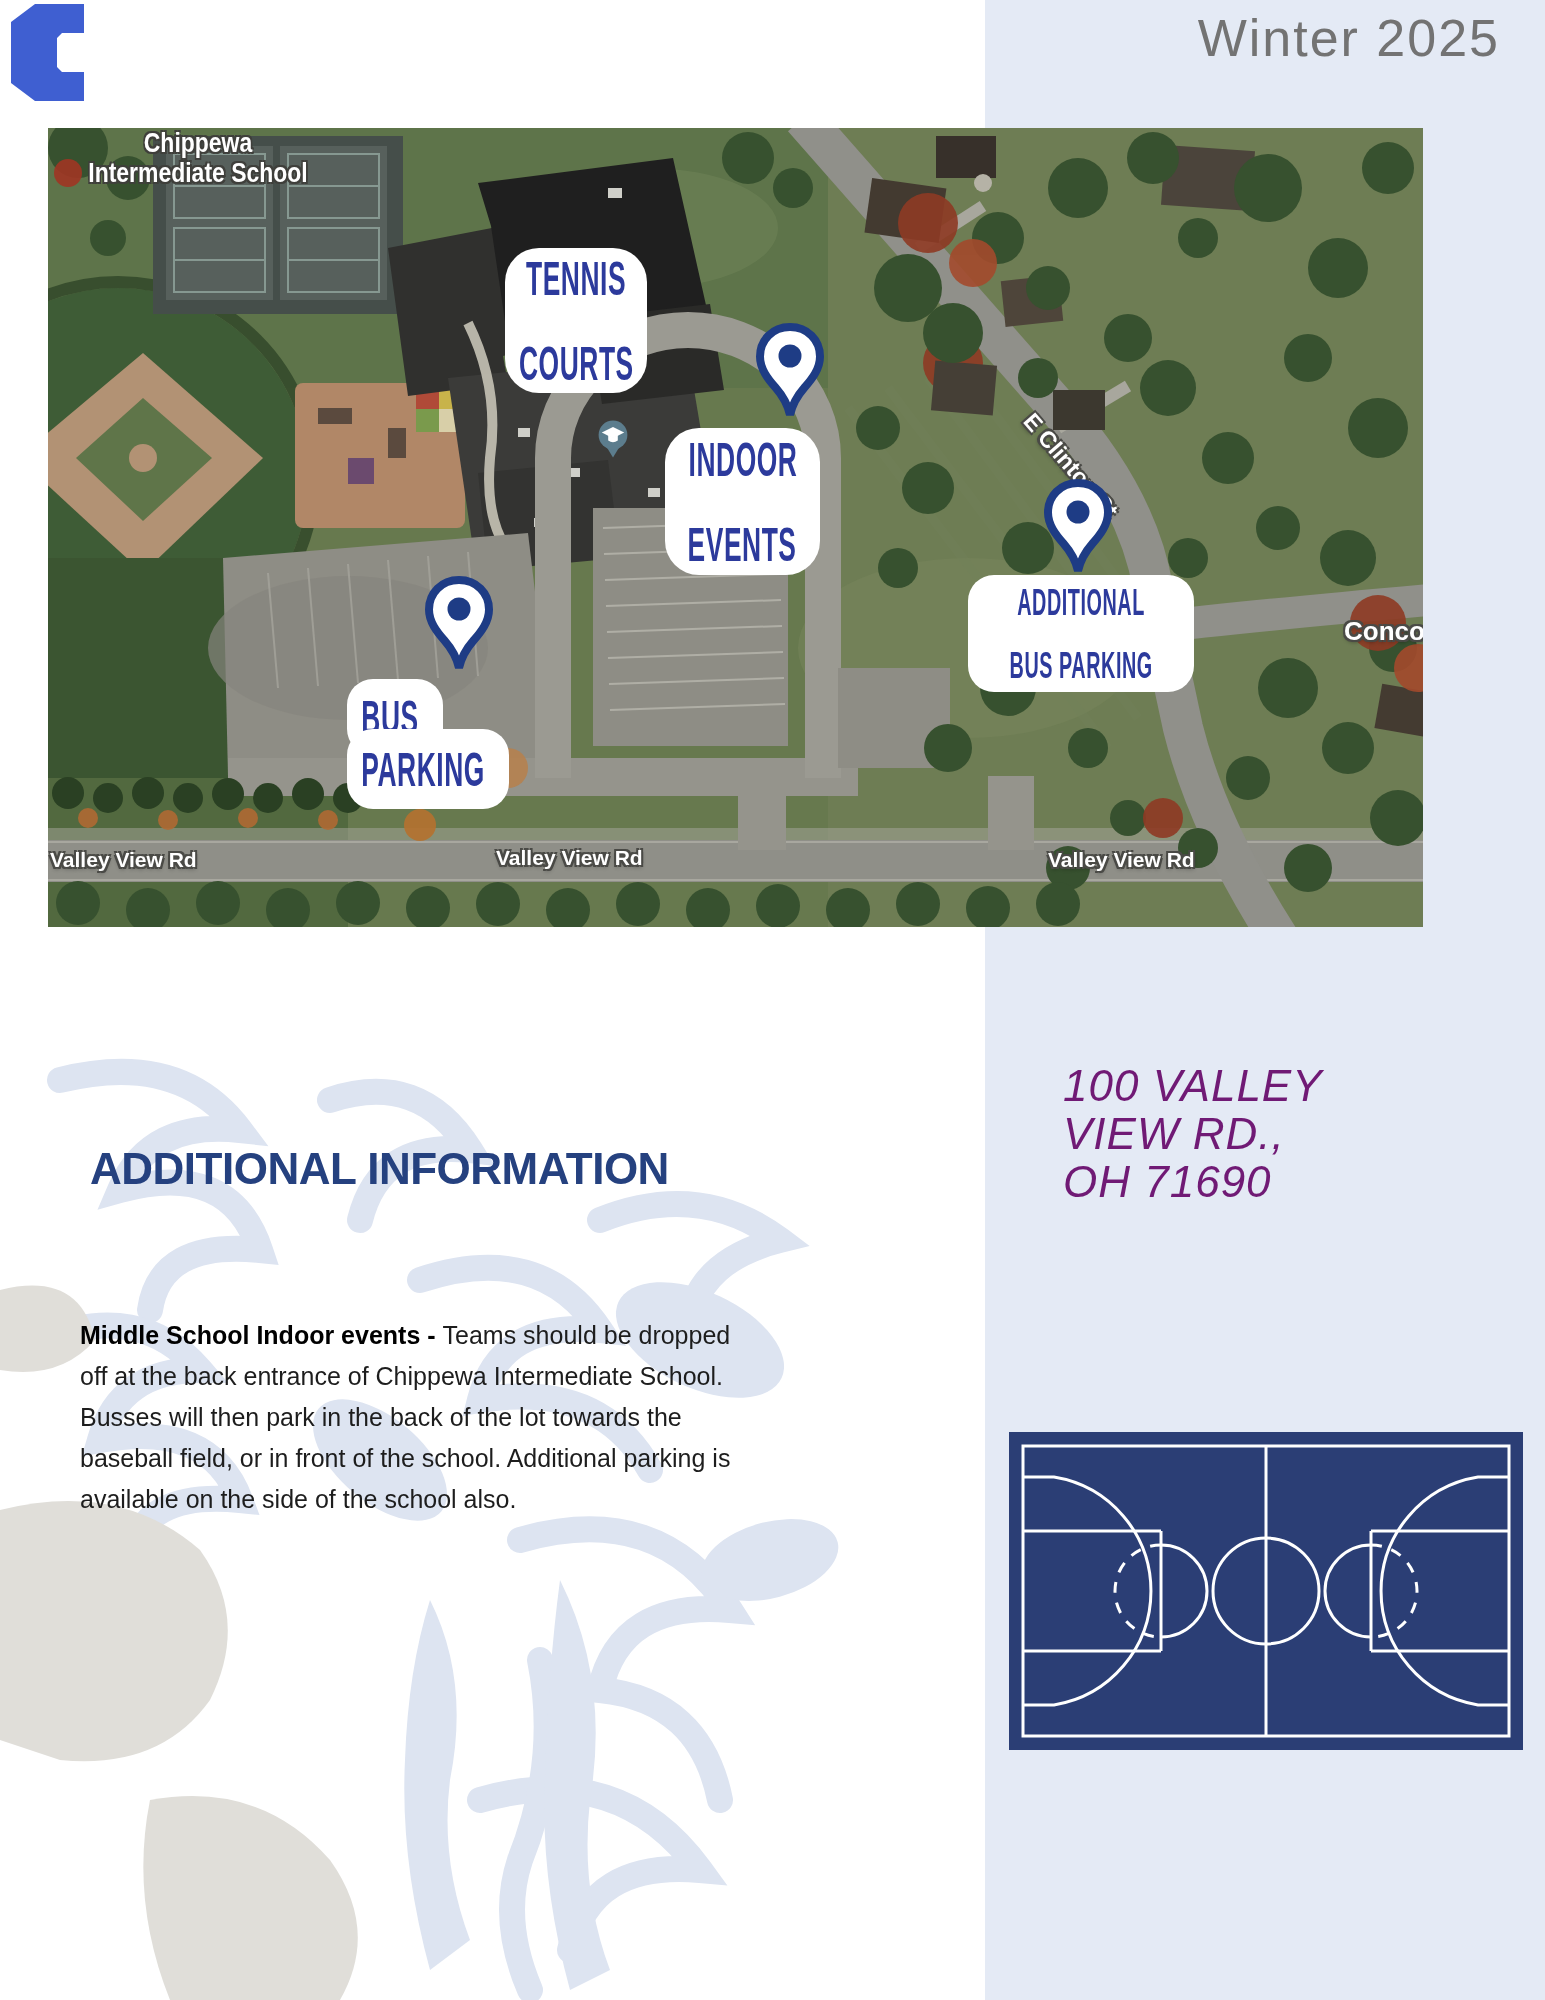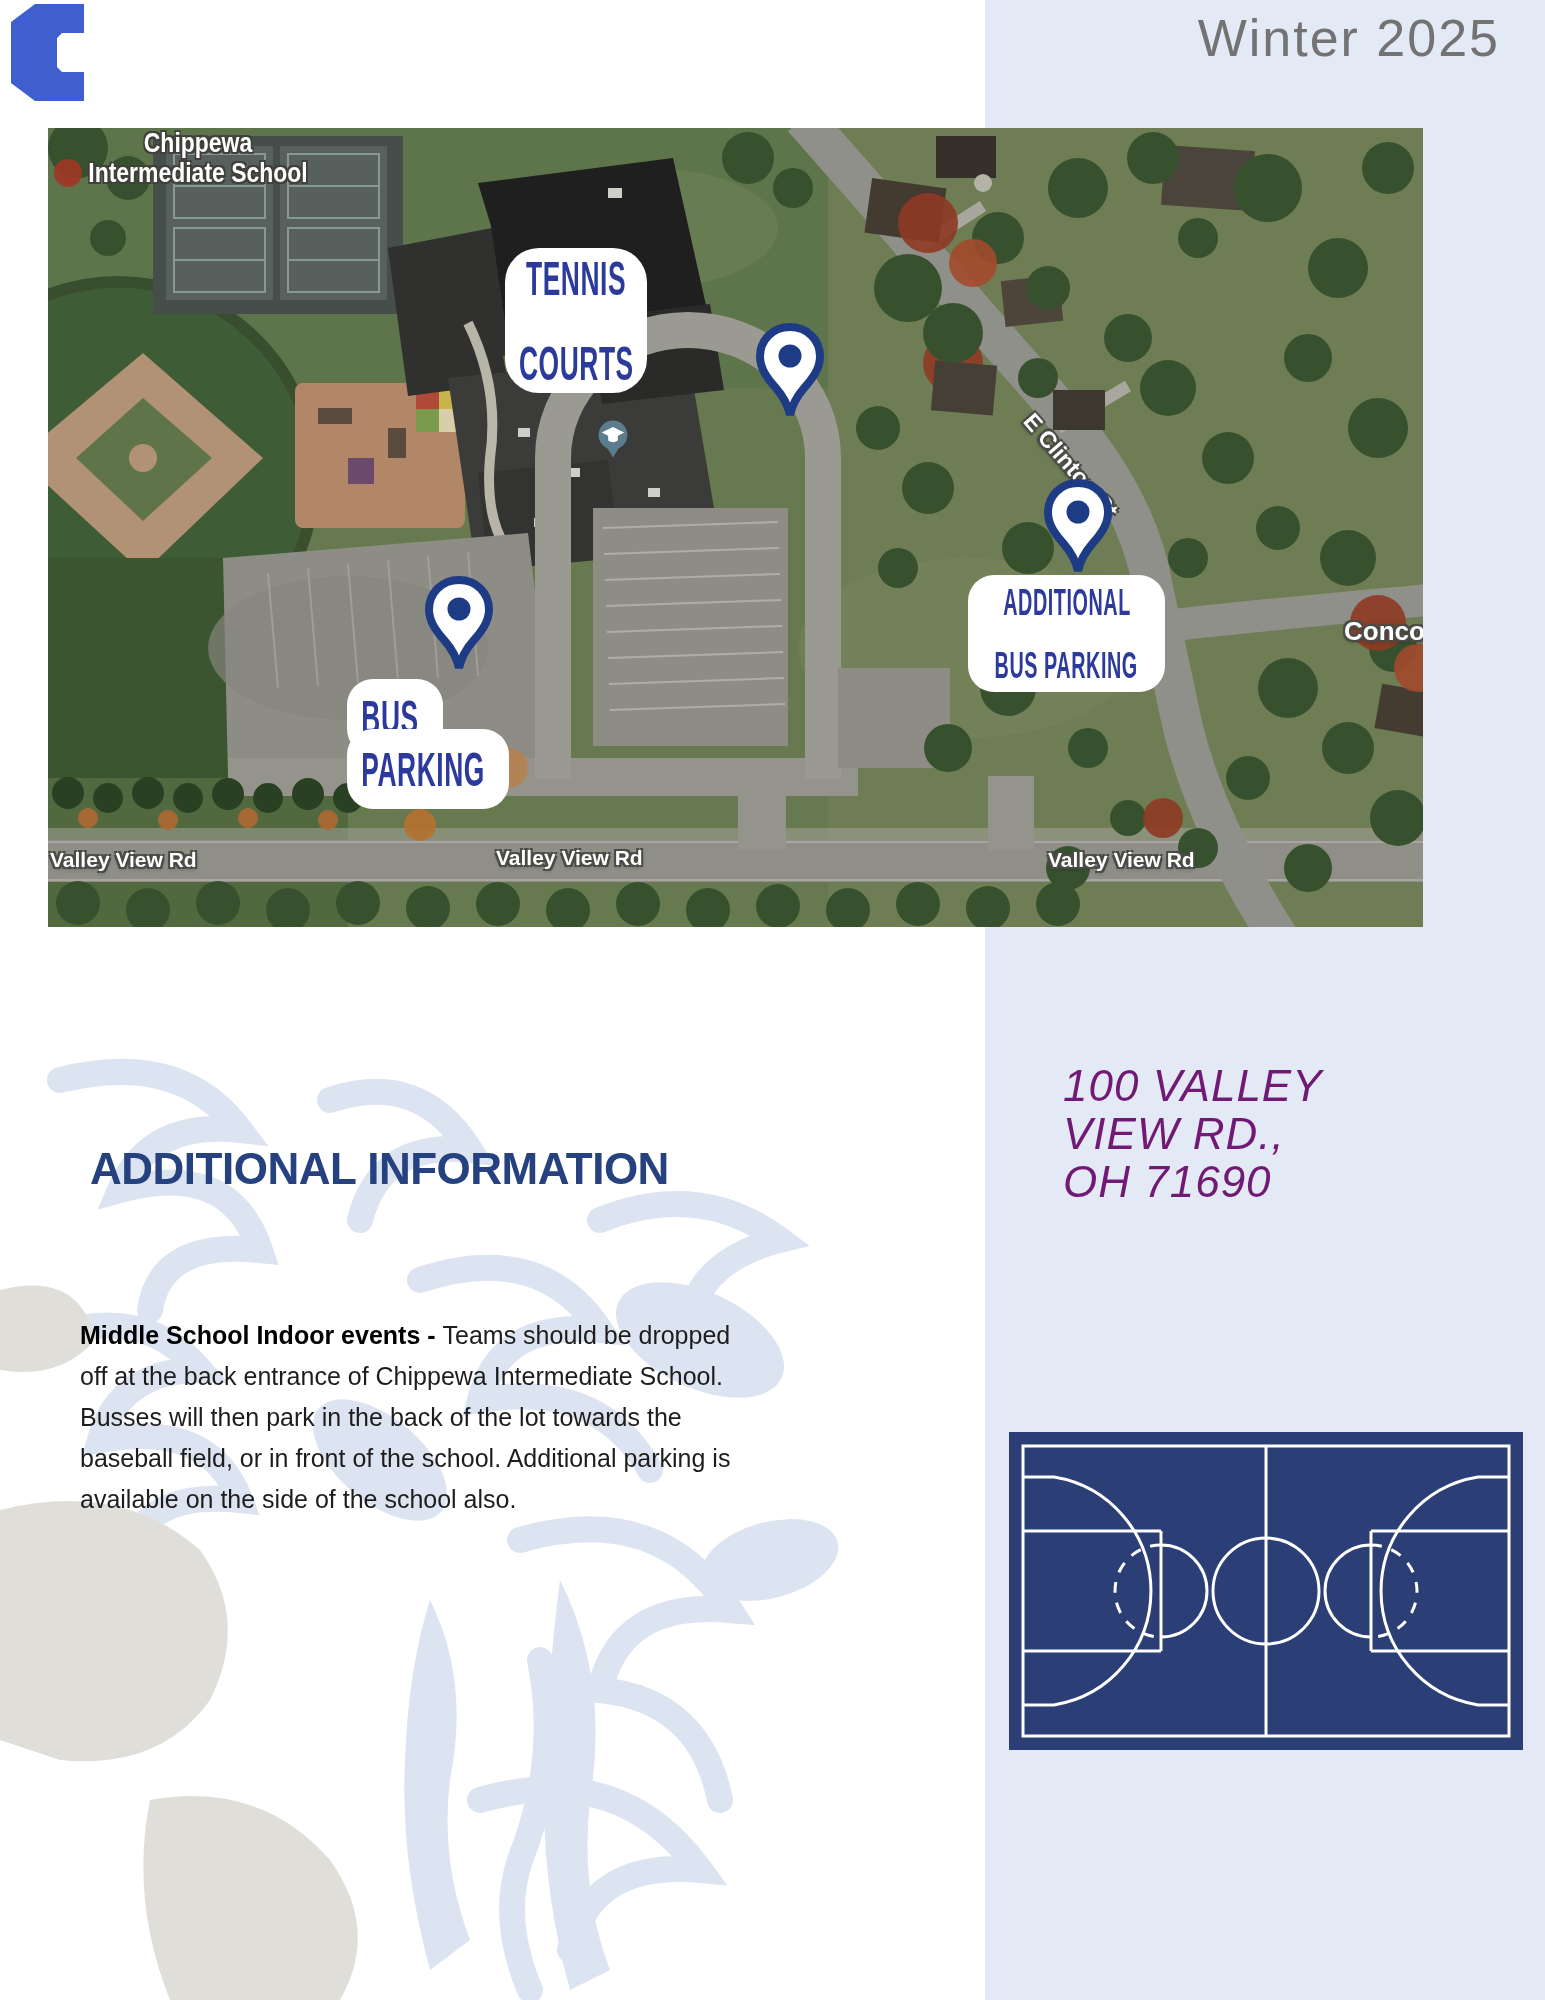--- a/index.html
+++ b/index.html
@@ -25,21 +25,21 @@
   #school-label{left:289px;top:289px;width:300px;text-align:center;color:#fff;font-weight:700;
     font-size:28px;line-height:30px;transform:scaleX(.82);transform-origin:center;
     text-shadow:-2px -2px 0 #3f3f3b,2px -2px 0 #3f3f3b,-2px 2px 0 #3f3f3b,2px 2px 0 #3f3f3b;}
 
   .mlabel{position:absolute;background:#fff;color:#2c3a9c;font-weight:800;
     display:flex;flex-direction:column;align-items:center;justify-content:center;gap:16px;}
   .mlabel span{display:block;white-space:nowrap;transform:scaleX(.55);transform-origin:center;
     font-size:48px;line-height:69px;letter-spacing:1px;}
   #lbl-tennis{left:457px;top:120px;width:142px;height:145px;border-radius:34px;}
   #lbl-indoor{left:617px;top:300px;width:155px;height:147px;border-radius:34px;}
-  #lbl-additional{left:920px;top:447px;width:197px;height:117px;border-radius:26px;justify-content:center;}
+  #lbl-additional{left:920px;top:447px;width:226px;height:117px;border-radius:26px;justify-content:center;}
   #lbl-additional span{font-size:36px;line-height:47px;}
   #lbl-bus{left:299px;top:535px;width:210px;height:150px;background:none;display:block;}
   #lbl-bus .bx{position:absolute;background:#fff;border-radius:26px;display:flex;align-items:center;}
   #lbl-bus .bx span{transform-origin:left center;padding-left:26px;}
   #bus-line1{left:0;top:16px;width:96px;height:76px;}
   #bus-line2{left:0;top:66px;width:162px;height:80px;}
 
   .pin{position:absolute;width:70px;height:100px;}
 
   
@@ -335,20 +335,24 @@
     <svg width="70" height="100" viewBox="0 0 70 100">
       <path d="M35 5 C17.5 5 5 18 5 34.5 C5 47 13 57 20.5 65.5 C27.5 73.5 32.5 81 35 93 C37.5 81 42.5 73.5 49.5 65.5 C57 57 65 47 65 34.5 C65 18 52.5 5 35 5 Z" fill="#ffffff" stroke="#1e3c85" stroke-width="8"></path>
       <circle cx="35" cy="34" r="11.5" fill="#1e3c85"></circle>
     </svg>
   </div>
 
   <div class="mlabel" id="lbl-tennis">
     <span>TENNIS</span>
     <span>COURTS</span>
   </div>
+  <div class="mlabel" id="lbl-indoor">
+    <span>INDOOR</span>
+    <span>EVENTS</span>
+  </div>
   <div class="mlabel" id="lbl-bus">
     <div class="bx" id="bus-line1">
         <span>BUS</span>
       </div>
     <div class="bx" id="bus-line2">
         <span>PARKING</span>
       </div>
   </div>
   <div class="mlabel" id="lbl-additional">
     <span>ADDITIONAL</span>

